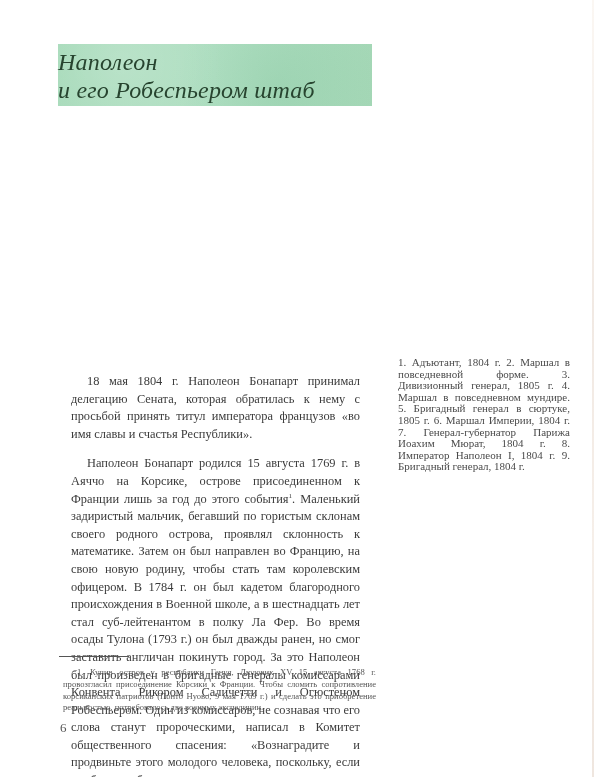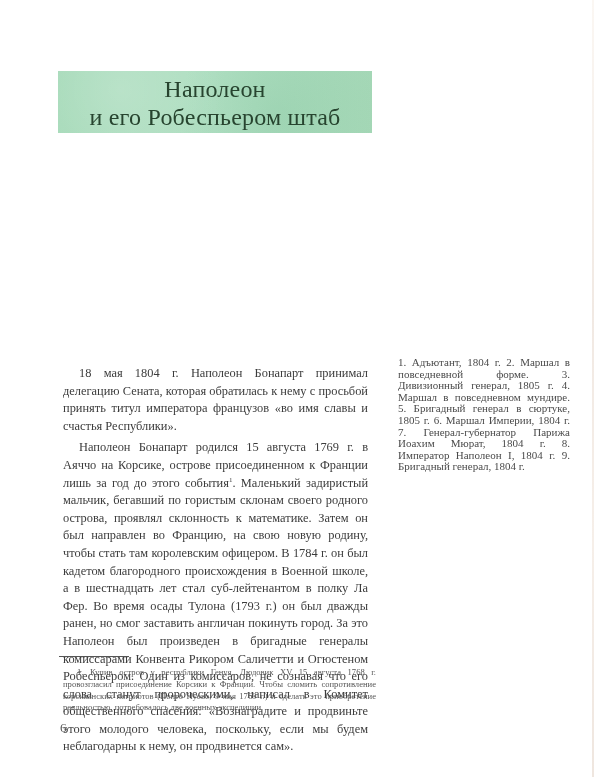--- a/index.html
+++ b/index.html
@@ -19,29 +19,29 @@
     position: absolute;
     top: 0;
     right: 6px;
     width: 2px;
     height: 777px;
     background: linear-gradient(to bottom, #fbf7f3, #f1e9e3 40%, #f6efe9 70%, #efe6df);
   }
   .title-box {
     position: absolute;
     left: 58px;
-    top: 71px;
+    top: 44px;
     width: 314px;
     height: 62px;
     background: #a9dcbc;
     background-image:
       radial-gradient(circle at 20% 30%, rgba(255,255,255,0.18) 0, rgba(255,255,255,0) 40%),
       radial-gradient(circle at 70% 70%, rgba(120,190,150,0.25) 0, rgba(120,190,150,0) 45%),
       linear-gradient(90deg, #a6dab9, #b0dfc2 50%, #a4d7b6);
-    text-align: center;
+    font-style: italic;
   }
   .title-line {
     display: block;
     font-size: 24px;
     line-height: 28px;
     color: #27442f;
     letter-spacing: 0.2px;
   }
   .title-line.first { margin-top: 4px; }
 
@@ -50,21 +50,21 @@
     left: 59px;
     top: 361px;
     width: 313px;
     font-size: 12.4px;
     line-height: 17.6px;
     text-align: justify;
     hyphens: manual;
     color: #3b3b3b;
   }
   .main-text p {
-    margin: 4px;
+    margin: 12px;
     text-indent: 16px;
   }
   .main-text sup {
     font-size: 7px;
     line-height: 0;
     vertical-align: super;
   }
 
   .captions {
     position: absolute;

